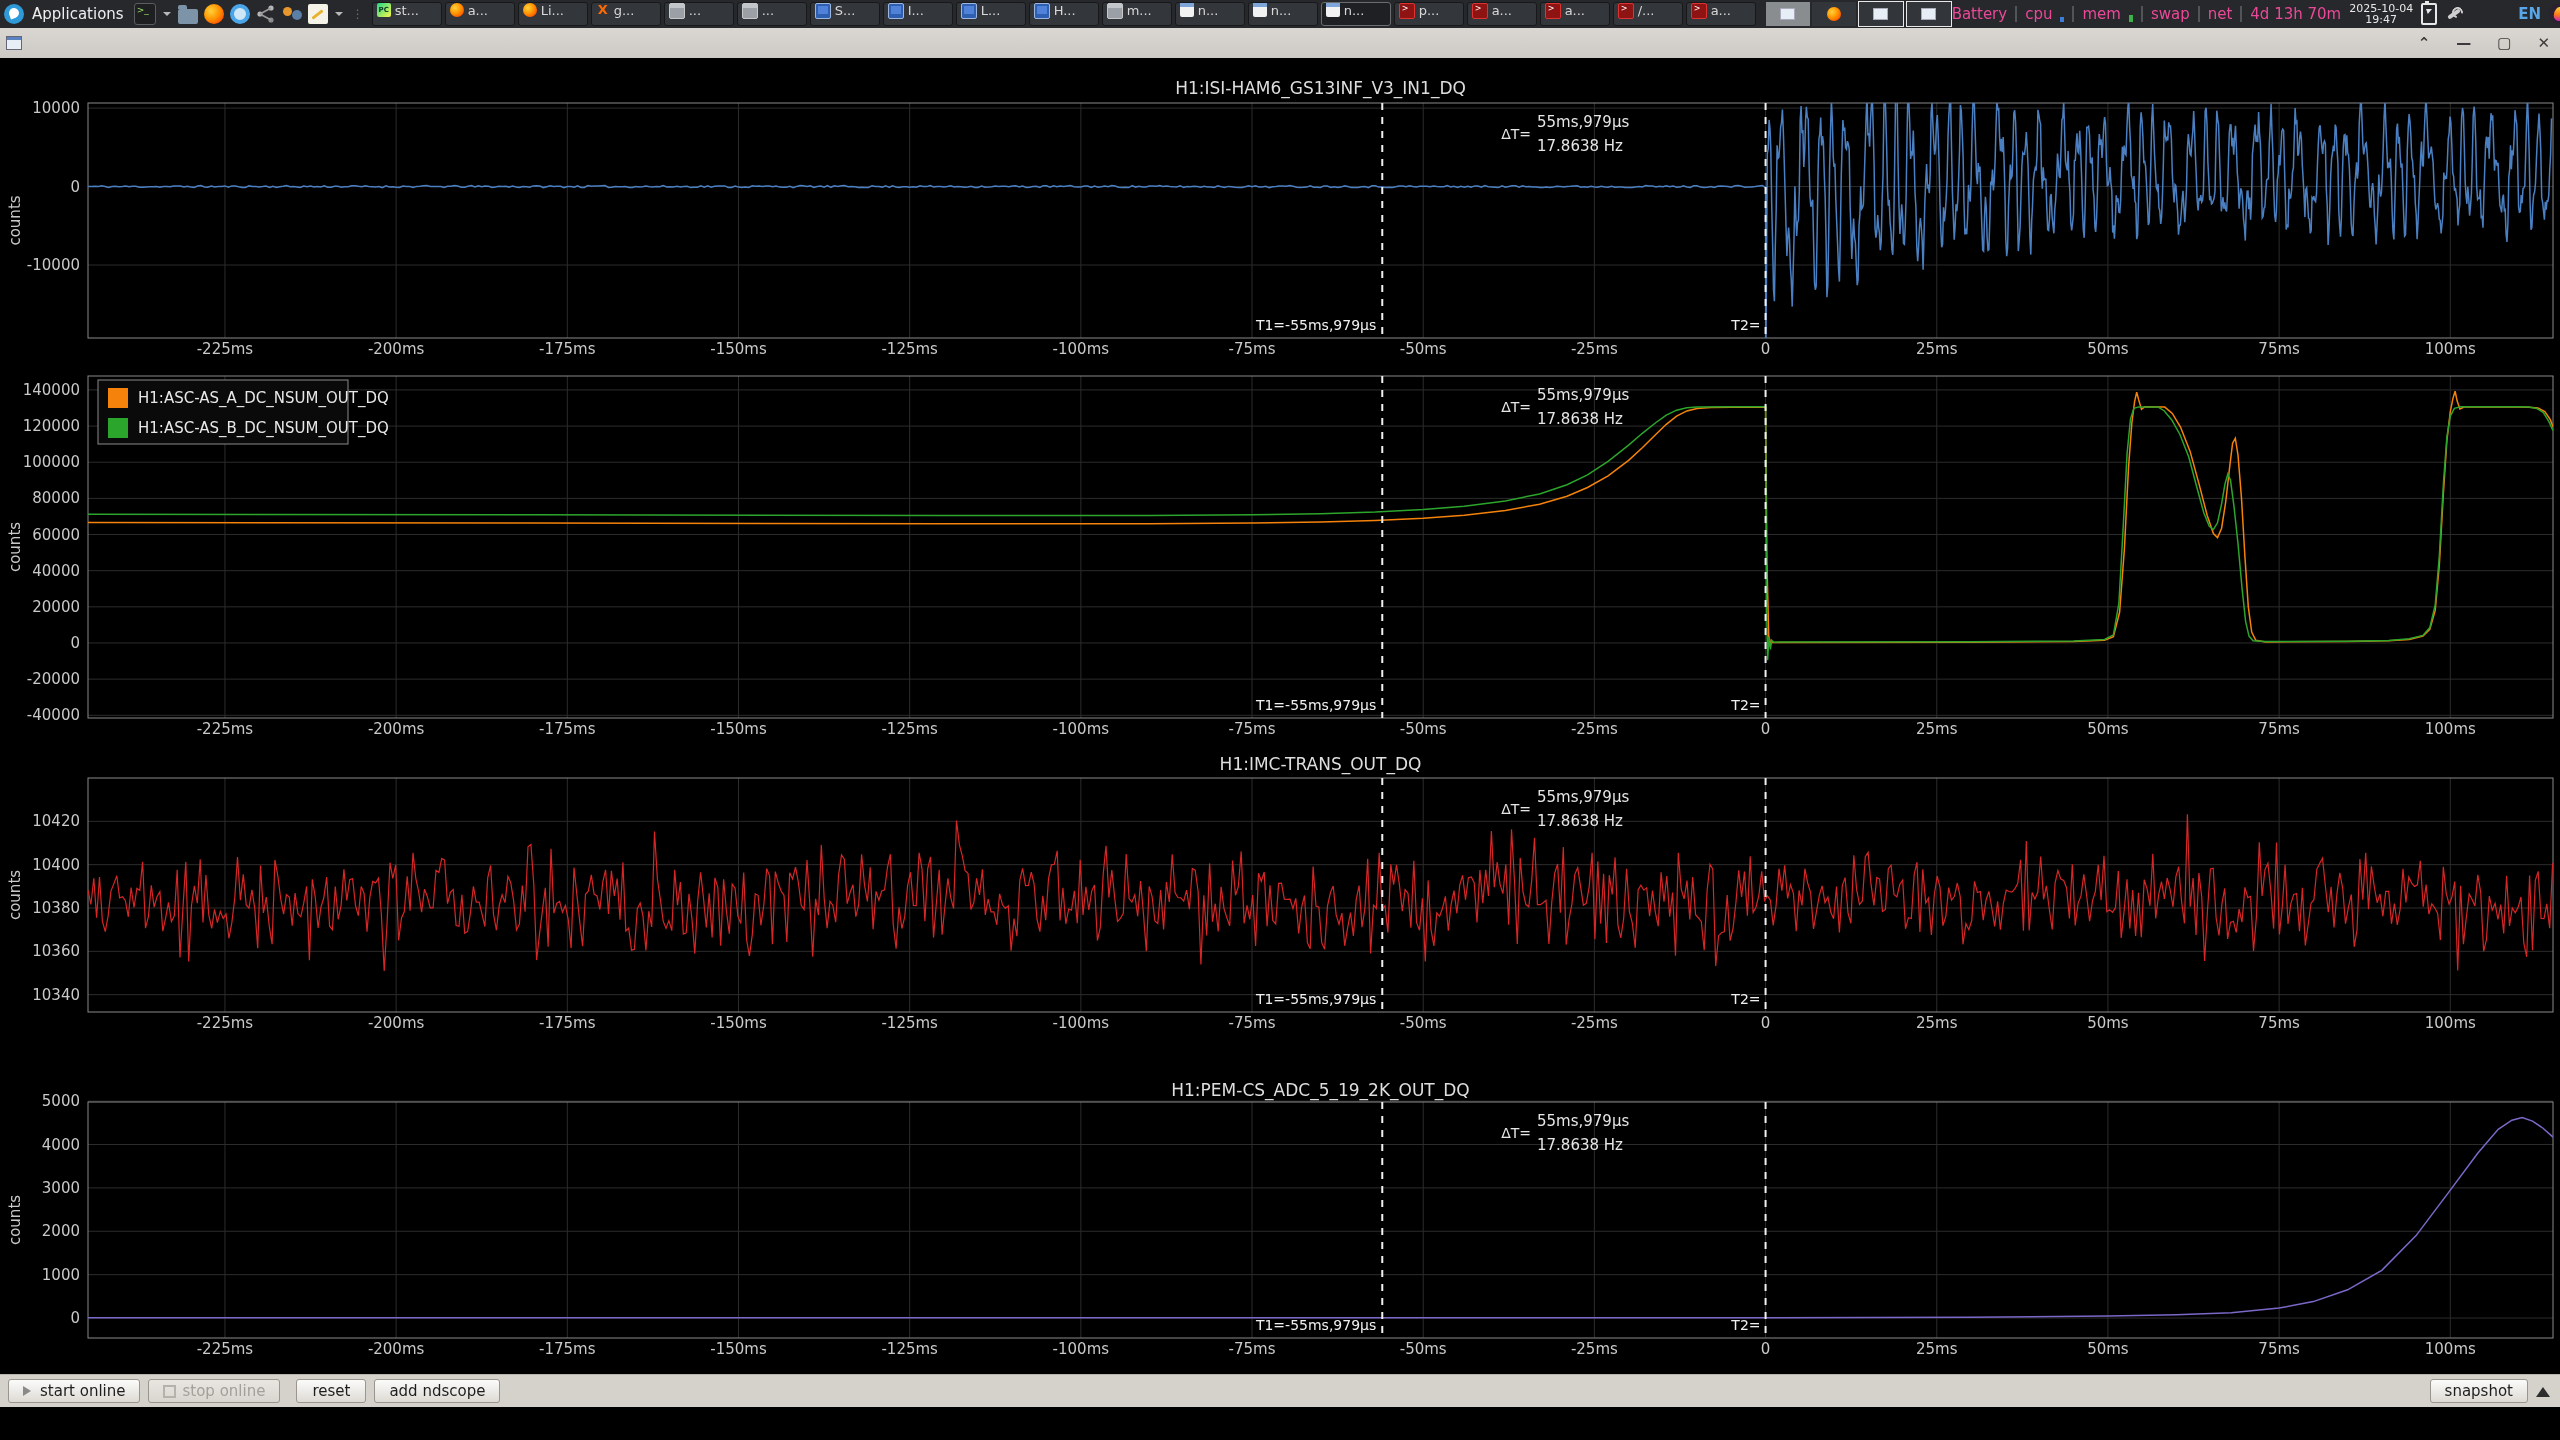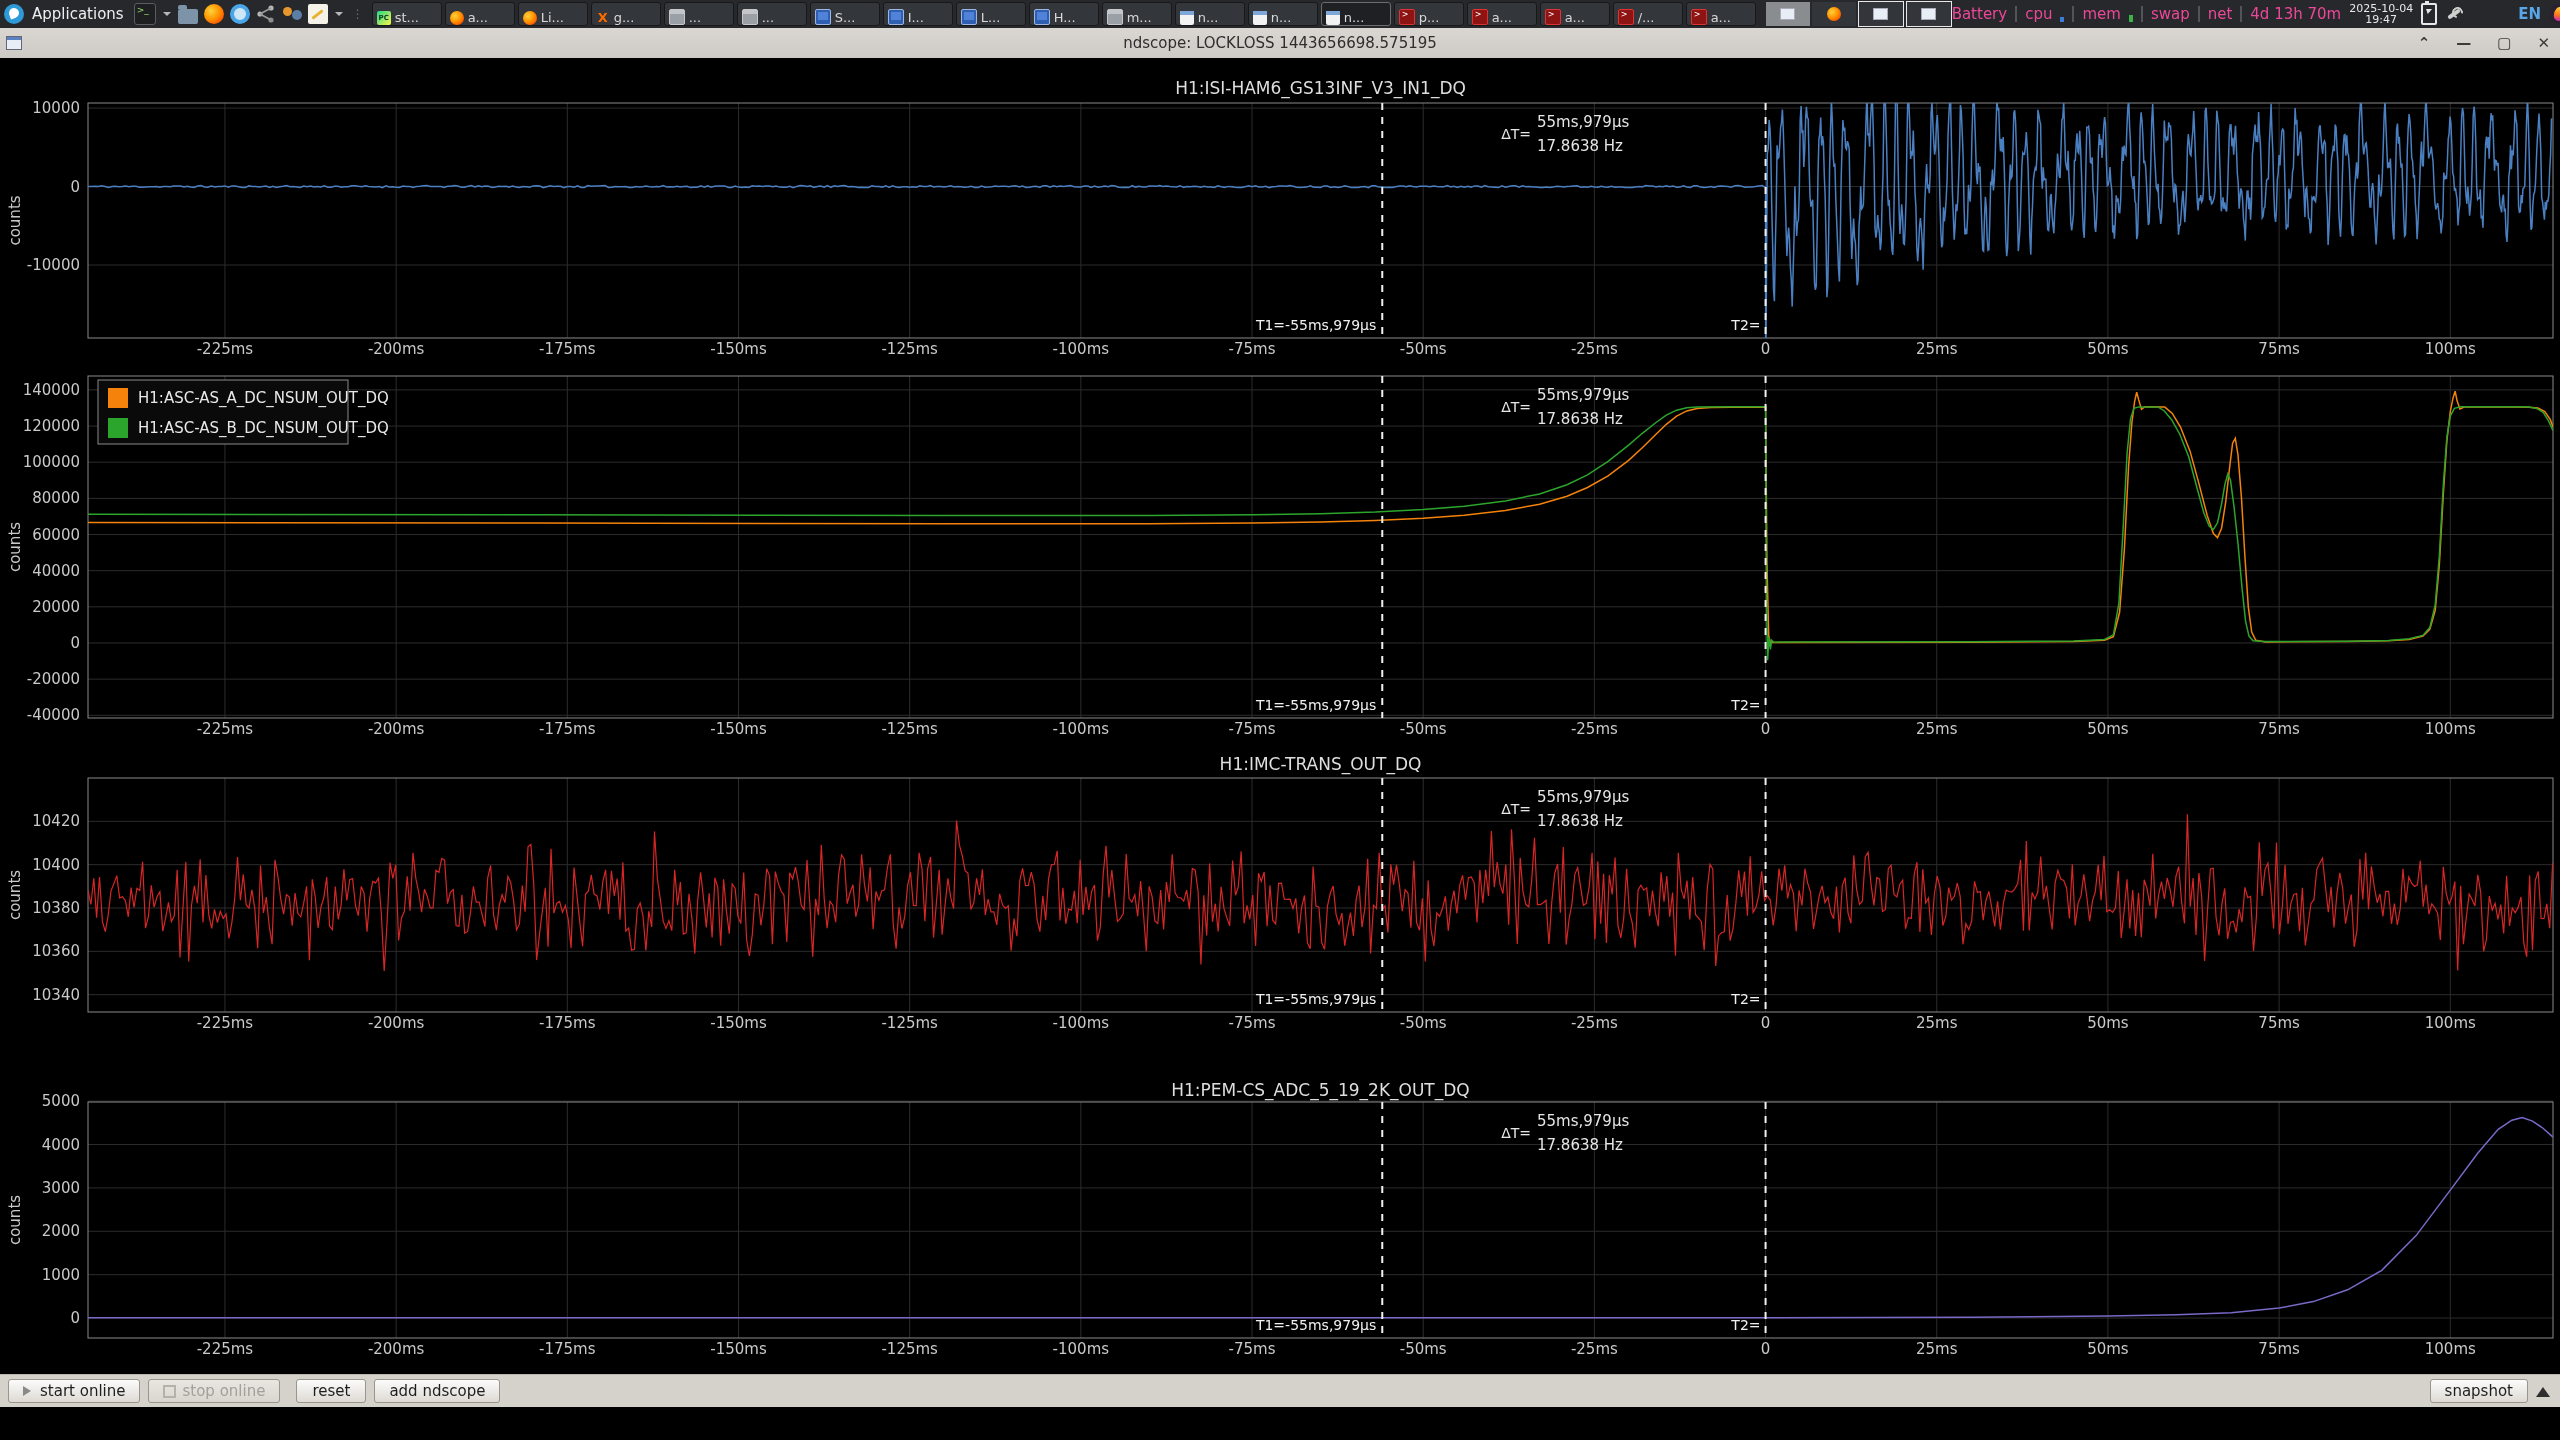--- a/index.html
+++ b/index.html
@@ -22,21 +22,21 @@
   .ic-folder:before{content:"";position:absolute;top:-4px;left:0;width:9px;height:4px;background:#7d93a8;border-radius:2px 2px 0 0;}
   .ic-ffx{border-radius:50%;background:radial-gradient(circle at 35% 35%,#ffd23c 0%,#ff9500 45%,#ff3b00 90%);}
   .ic-ring{border-radius:50%;border:4px solid #4aa6e8;width:12px;height:12px;background:#cfe6f7;}
   .ic-users:before{content:"";position:absolute;left:1px;top:3px;width:9px;height:9px;border-radius:50%;background:#e8962e;}
   .ic-users:after{content:"";position:absolute;right:0;top:6px;width:10px;height:10px;border-radius:50%;background:#5b7fa6;}
   .ic-notes{background:#f5f2e8;border-radius:2px;}
   .ic-notes:before{content:"";position:absolute;left:3px;top:9px;width:13px;height:3px;background:#e8b22e;transform:rotate(-38deg);border-radius:1px;}
   .handle{color:#6a6d70;font-size:12px;letter-spacing:-2px;margin:0 2px;}
   #winlist{display:flex;align-items:center;gap:3px;margin-left:8px;flex:0 0 auto;}
   .wbtn{width:60px;height:22px;background:#33363a;border:1px solid #17181a;border-radius:3px;
-        display:flex;align-items:flex-end;gap:4px;padding:0 4px;overflow:hidden;}
+        display:flex;align-items:flex-start;gap:4px;padding:0 4px;overflow:hidden;}
   .wbtn.active{background:#1e2023;border-color:#6a6d70;}
   .wbtn .lbl{font-size:13px;color:#d8d8d8;white-space:nowrap;}
   .wic{width:14px;height:14px;flex:0 0 auto;position:relative;border-radius:2px;}
   .wic.pycharm{background:linear-gradient(135deg,#21d789,#fcf84a);color:#083b2a;font-size:7px;font-weight:bold;text-align:center;line-height:14px;}
   .wic.firefox{border-radius:50%;background:radial-gradient(circle at 35% 35%,#ffd23c 0%,#ff9500 45%,#ff3b00 90%);}
   .wic.x-app{background:transparent;color:#ff6a00;font-weight:bold;font-size:13px;line-height:14px;text-align:center;}
   .wic.gray-window{background:#9aa0a6;border:1px solid #c8c8c8;}
   .wic.gray-window:before{content:"";position:absolute;top:0;left:0;right:0;height:4px;background:#c2c6ca;}
   .wic.blue-monitor{background:#2f5fb0;border:1px solid #9db6e0;}
   .wic.blue-monitor:before{content:"";position:absolute;left:2px;top:2px;right:2px;bottom:4px;background:#4f82d8;}
@@ -234,21 +234,20 @@
         <span class="batt"></span>
         <span class="wrench"></span>
         <span class="en tray-lbl">EN</span>
         <span class="avatar"></span>
         <span class="tray-lbl">Anthony Sanchez</span>
       </div>
   </div>
 
   <div id="titlebar">
     <span class="win-ic"></span>
-    <span id="wtitle">ndscope: LOCKLOSS 1443656698.575195</span>
     <div class="tb-ctrl">
       <span>⌃</span>
       <span>—</span>
       <span>▢</span>
       <span>✕</span>
     </div>
   </div>
 
   <div id="scope">
     <div class="plot" id="plot0" style="top: 0px; height: 308px;"><svg width="2560" height="308" viewBox="0 0 2560 308">

